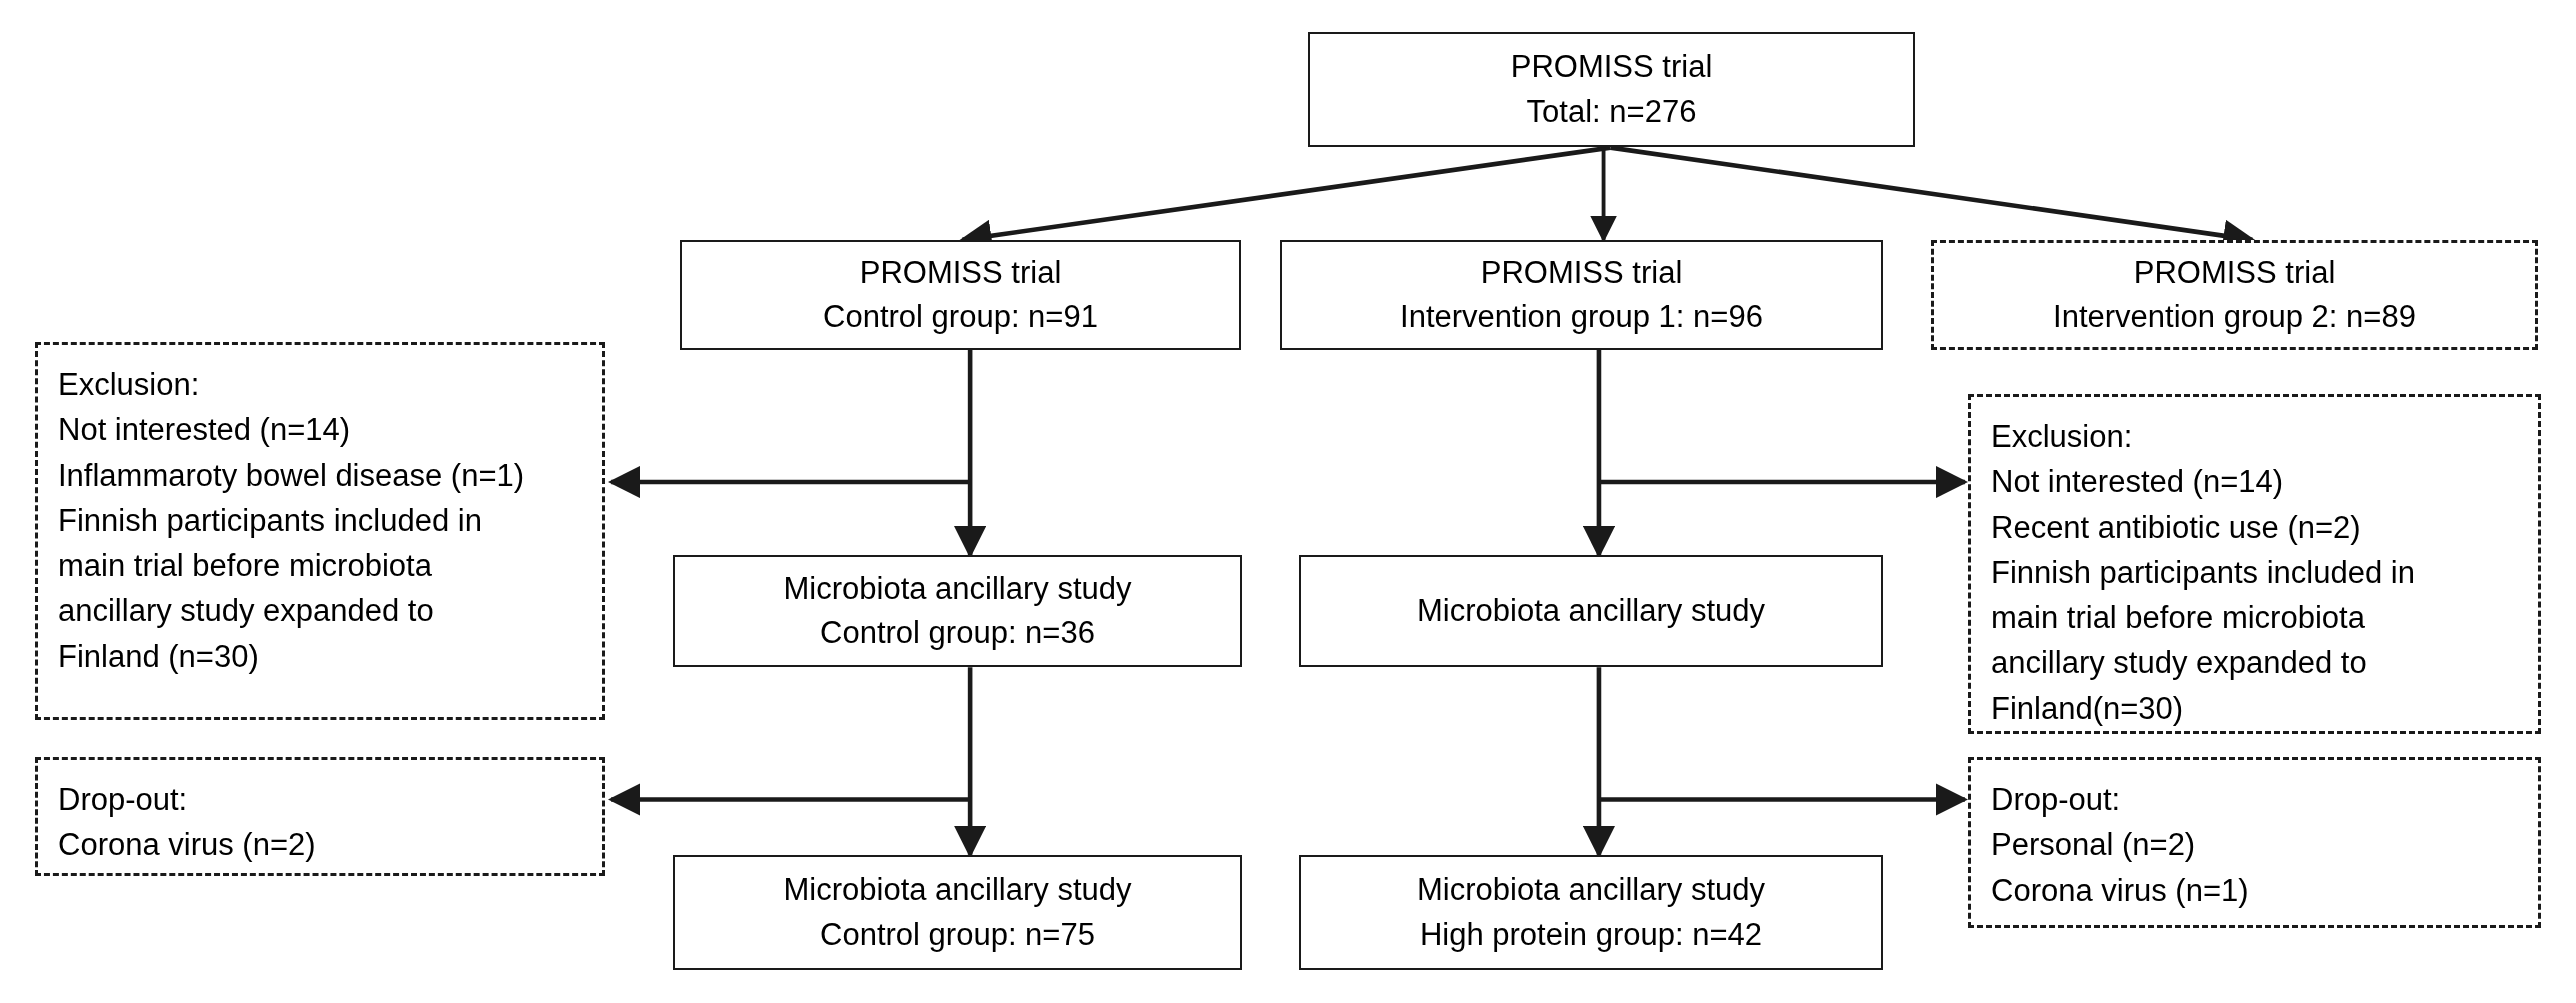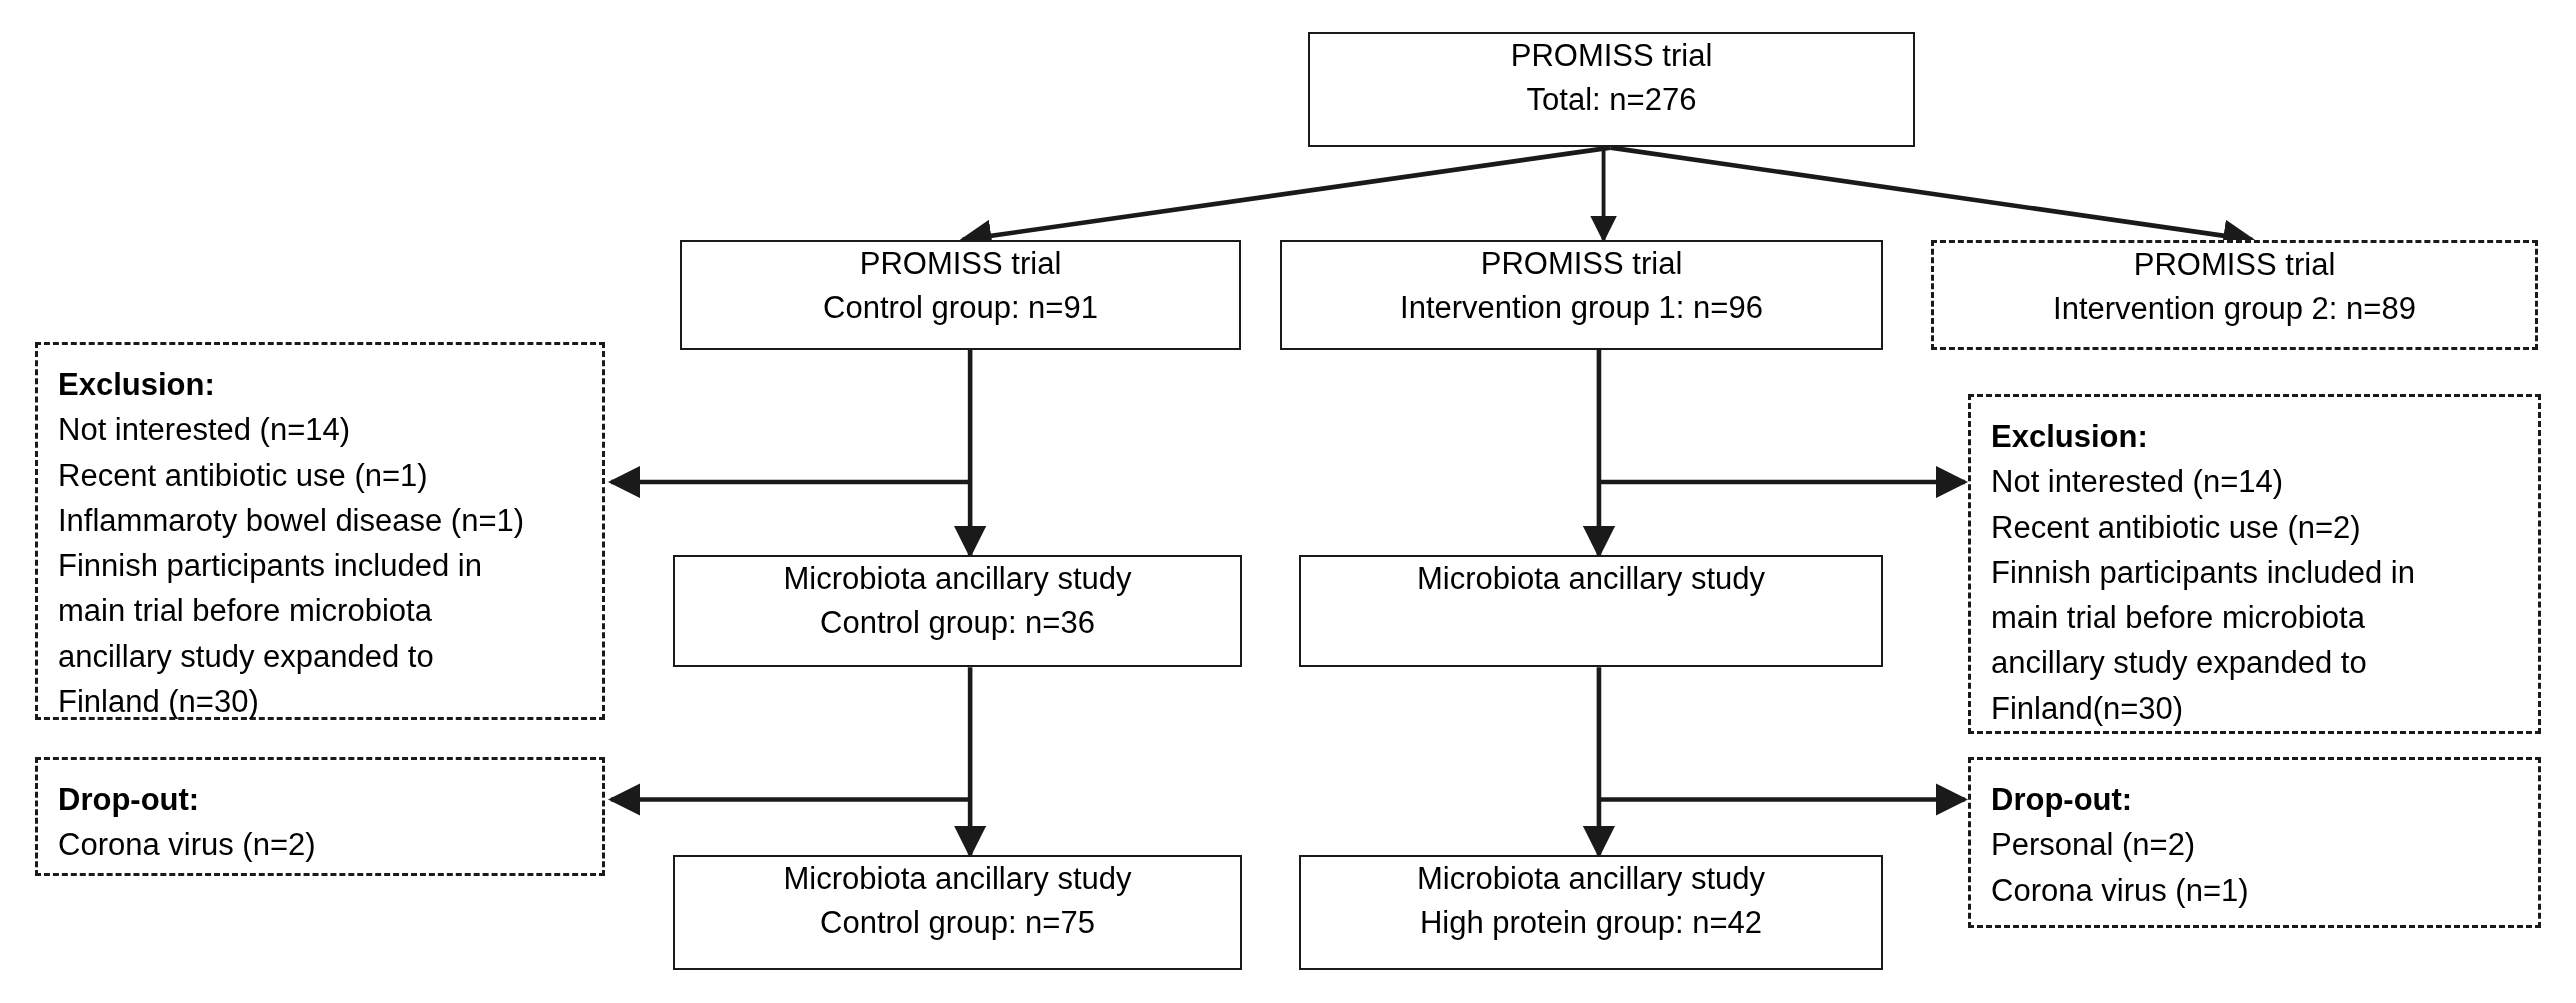--- a/index.html
+++ b/index.html
@@ -15,21 +15,21 @@
     font-family: "Liberation Sans", sans-serif;
     overflow: hidden;
   }
   .node {
     position: absolute;
     box-sizing: border-box;
     background: #ffffff;
     display: flex;
     flex-direction: column;
     align-items: center;
-    justify-content: flex-start;
+    justify-content: center;
     color: #000000;
     z-index: 3;
   }
   .node.solid  { border: 2.3px solid #1a1a1a; }
   .node.dashed { border: 3.1px dashed #1a1a1a; }
   .node .line {
     font-size: 31px;
     line-height: 1.42;
     white-space: nowrap;
     text-align: center;
@@ -37,21 +37,21 @@
   .node.listbox {
     align-items: flex-start;
     justify-content: flex-start;
     padding: 17px 0 0 20px;
   }
   .node.listbox .line {
     text-align: left;
     font-size: 31px;
     line-height: 1.46;
   }
-  .node.listbox .line.heading { font-weight: bold; }
+  .node.listbox .line.heading { font-weight: normal; }
   svg.edges {
     position: absolute;
     left: 0;
     top: 0;
     width: 2576px;
     height: 1004px;
     z-index: 1;
     pointer-events: none;
   }
 </style>
@@ -106,21 +106,20 @@
   </div>
 
   <div class="node dashed" style="left:1931px; top:240px; width:607px; height:110px;">
     <div class="line">PROMISS trial</div>
     <div class="line">Intervention group 2: n=89</div>
   </div>
 
   <div class="node dashed listbox" style="left:35px; top:342px; width:570px; height:378px;">
     <div class="line heading">Exclusion:</div>
     <div class="line">Not interested (n=14)</div>
-    <div class="line">Recent antibiotic use (n=1)</div>
     <div class="line">Inflammaroty bowel disease (n=1)</div>
     <div class="line">Finnish participants included in</div>
     <div class="line">main trial before microbiota</div>
     <div class="line">ancillary study expanded to</div>
     <div class="line">Finland (n=30)</div>
   </div>
 
   <div class="node dashed listbox" style="left:1968px; top:394px; width:573px; height:340px;">
     <div class="line heading">Exclusion:</div>
     <div class="line">Not interested (n=14)</div>

